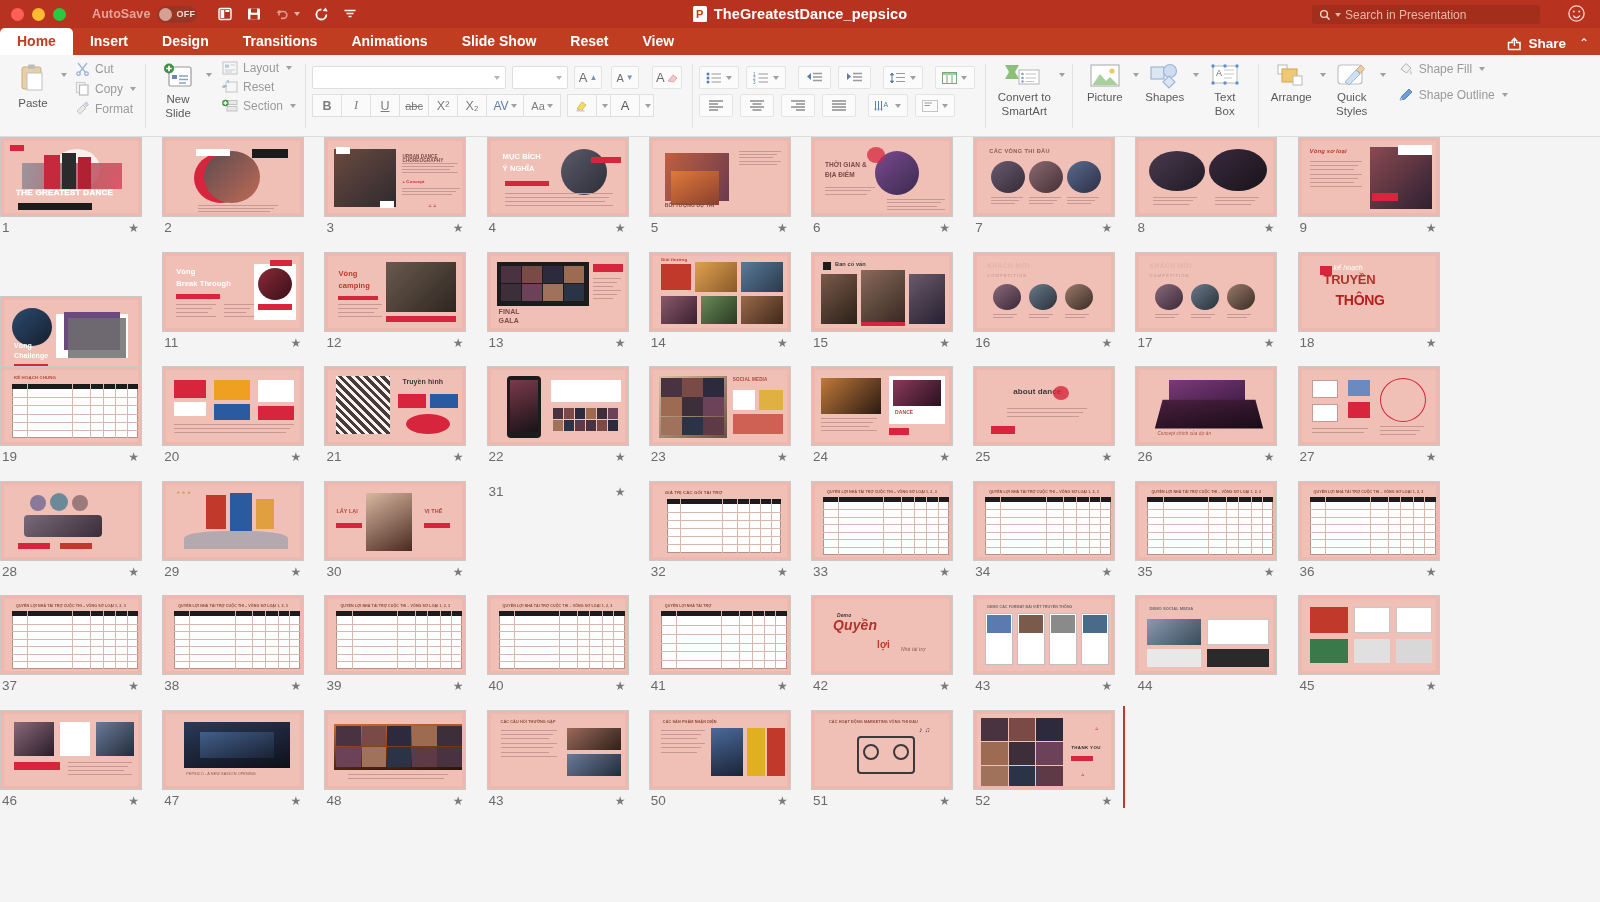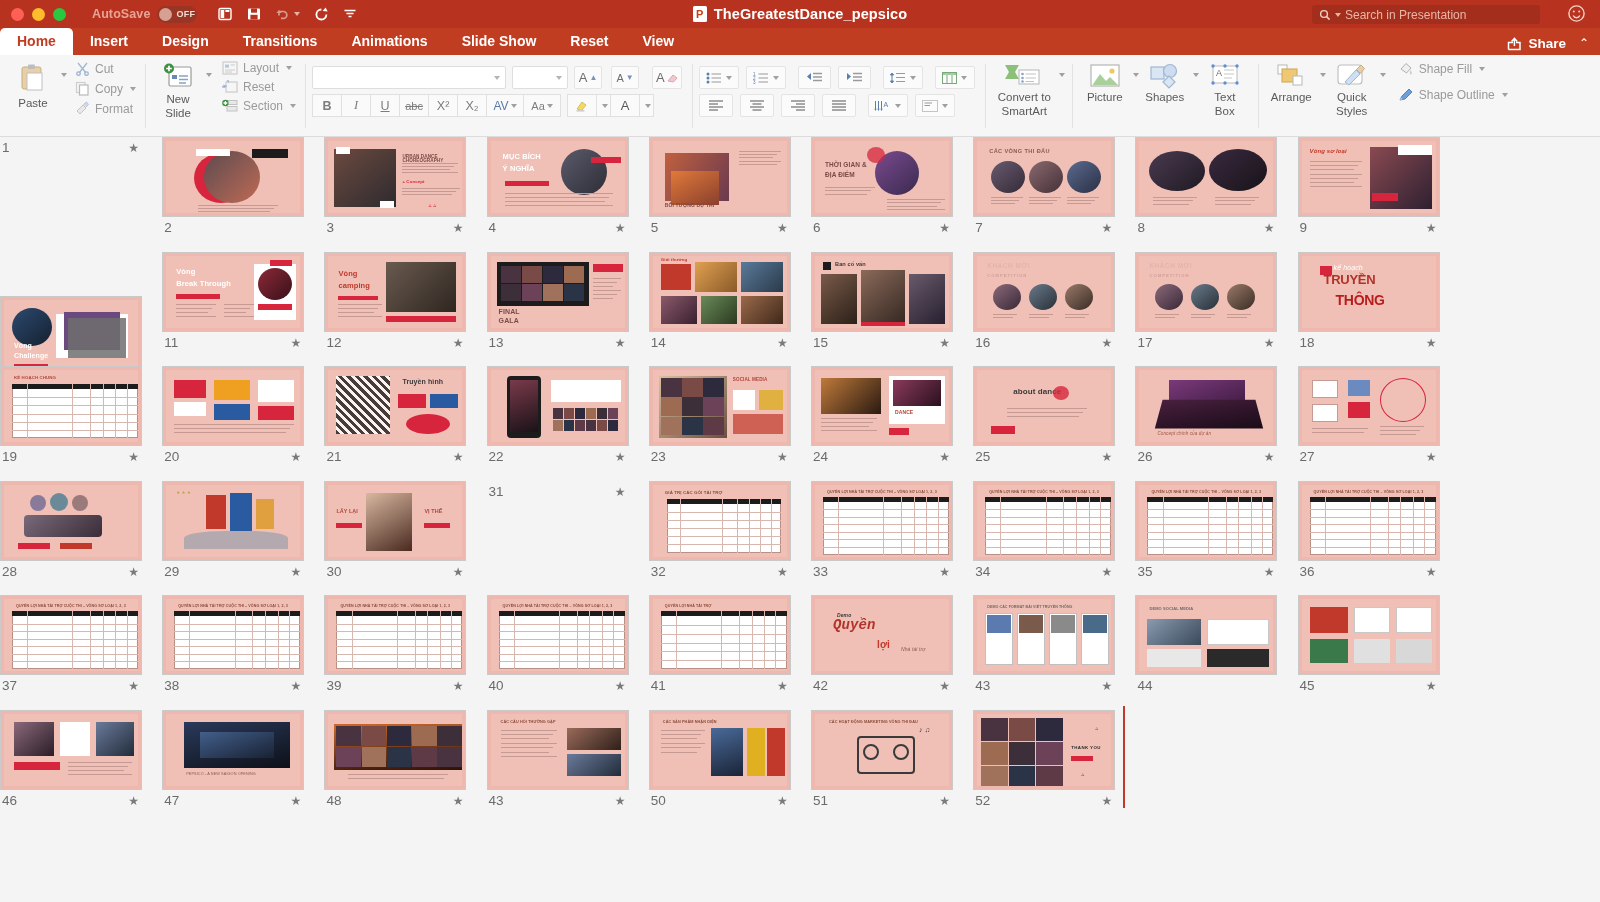--- a/index.html
+++ b/index.html
@@ -570,20 +570,32 @@
         <span class="ilabel">Shape Outline</span>
         <i class="caret-d"></i>
       </div>
     </div>
   </div>
 </div>
 
 <div class="sorter">
   <div class="grid" id="grid">
       <div class="cell" style="left: 0px; top: 0px;">
+        <div class="thumb">
+          <div class="thumb-inner">
+            <div class="m " style="left:50px;top:8px;width:46px;height:40px;background:#f7f1ee;border-radius:50%;"></div>
+            <div class="m " style="left:18px;top:22px;width:100px;height:26px;background:linear-gradient(100deg,#8c8f99,#b0545c 60%,#d8455c);opacity:.85;"></div>
+            <div class="m " style="left:40px;top:14px;width:16px;height:34px;background:#c6283c;"></div>
+            <div class="m " style="left:58px;top:12px;width:14px;height:36px;background:#2b2b2b;"></div>
+            <div class="m " style="left:74px;top:16px;width:13px;height:32px;background:#b02133;"></div>
+            <div class="m mtxt" style="left:12px;top:50px;font-size:8px;font-weight:bold;color:#fff;-webkit-text-stroke:.3px #fff;letter-spacing:.3px;">THE GREATEST DANCE</div>
+            <div class="m " style="left:14px;top:62px;width:74px;height:7px;background:#1c1c1c;"></div>
+            <div class="m " style="left:6px;top:4px;width:14px;height:6px;background:#d6253c;"></div>
+          </div>
+        </div>
         <div class="caption">
           <span class="snum">1</span>
           <span class="star">★</span>
         </div>
       </div>
       <div class="cell" style="left: 162.2px; top: 0px;">
         <div class="thumb">
           <div class="thumb-inner">
             <div class="m " style="left:28px;top:12px;width:54px;height:50px;background:#d6253c;border-radius:50%;"></div>
             <div class="m " style="left:38px;top:10px;width:56px;height:52px;border-radius:50%;background:linear-gradient(135deg,#5b4b4f,#c06a55);"></div>
@@ -1393,21 +1405,21 @@
         </div>
         <div class="caption">
           <span class="snum">41</span>
           <span class="star">★</span>
         </div>
       </div>
       <div class="cell" style="left: 811px; top: 458px;">
         <div class="thumb">
           <div class="thumb-inner">
             <div class="m mtxt" style="left:22px;top:14px;font-size:5px;font-weight:bold;color:#3a3a3a;font-style:italic;">Demo</div>
-            <div class="m mtxt" style="left:18px;top:24px;font-size:14px;font-weight:bold;color:#b0332a;font-style:italic;font-family:Liberation Mono, monospace;">Quyền</div>
+            <div class="m mtxt" style="left:18px;top:24px;font-size:14px;font-weight:bold;color:#b0332a;font-style:italic;">Quyền</div>
             <div class="m mtxt" style="left:62px;top:44px;font-size:10px;font-weight:bold;color:#c0392b;text-align:center;">lợi</div>
             <div class="m mtxt" style="left:86px;top:48px;font-size:5px;color:#8a5a52;font-style:italic;">Nhà tài trợ</div>
           </div>
         </div>
         <div class="caption">
           <span class="snum">42</span>
           <span class="star">★</span>
         </div>
       </div>
       <div class="cell" style="left: 973.2px; top: 458px;">

